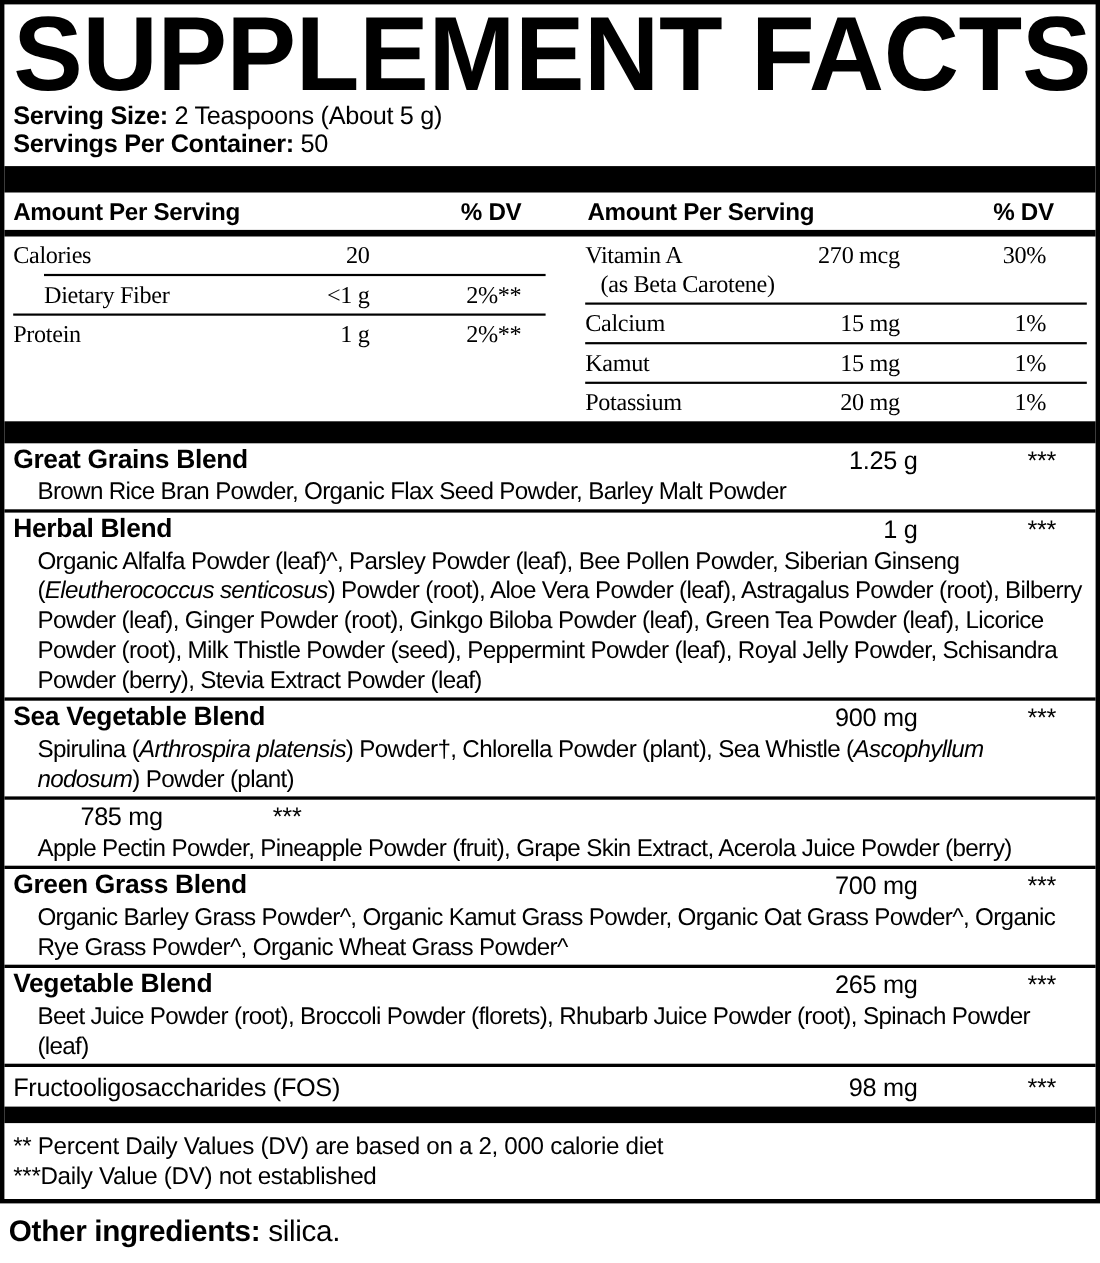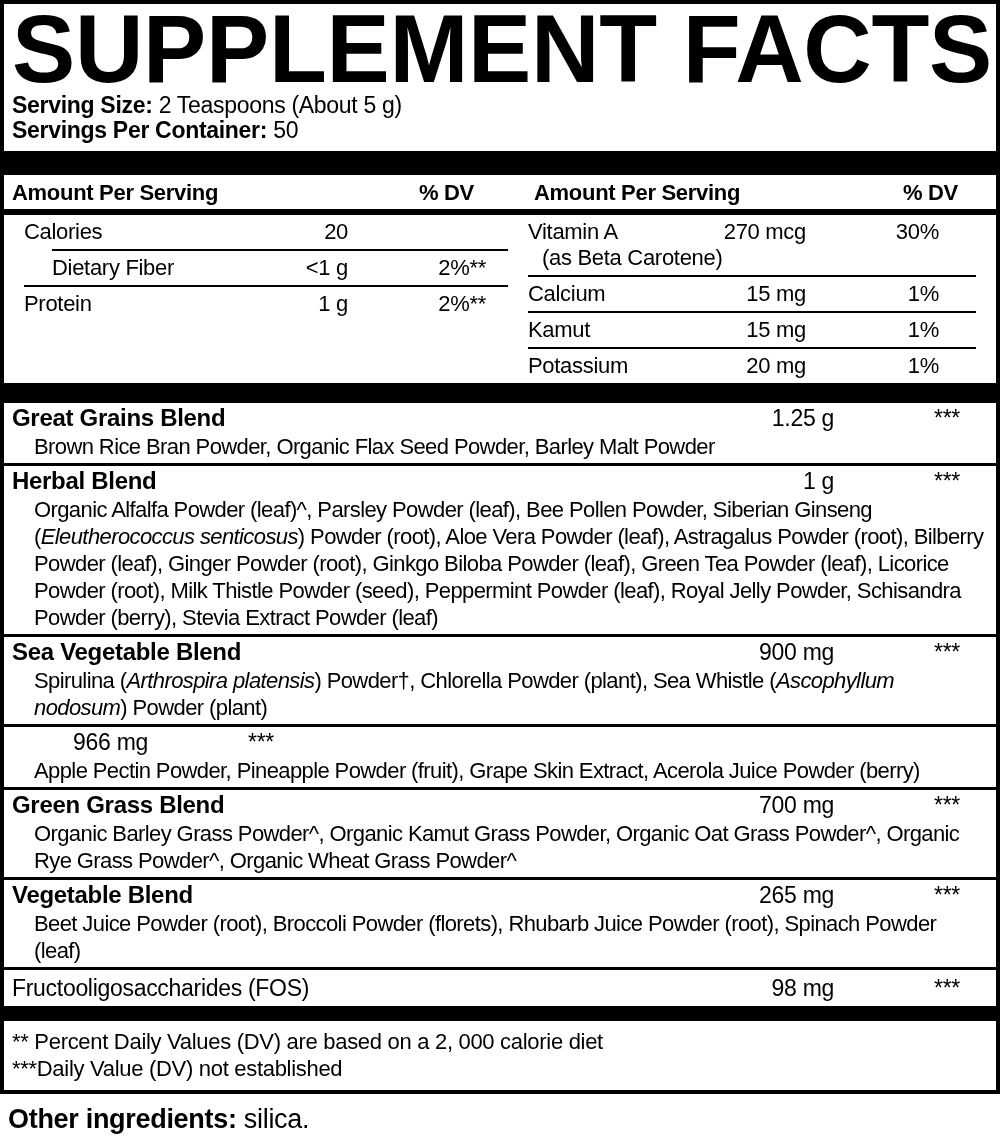--- a/index.html
+++ b/index.html
@@ -33,21 +33,21 @@
 
   
   .cols-header { display: flex; gap: 20px; padding: 5px 8px 3px 8px; font-size: 22px; font-weight: bold; }
   .col-h { display: flex; justify-content: space-between; }
   .col-h.left  { width: 484px; }
   .col-h.right { flex: 1; padding-left: 18px; }
   .col-h.left  .dvh { padding-right: 22px; }
   .col-h.right .dvh { padding-right: 30px; }
   .header-underline { height: 6px; background: #000; }
 
-  .cols { display: flex; gap: 20px; padding: 0 20px; font-size: 22px; }
+  .cols { display: flex; gap: 36px; padding: 0 8px; font-size: 22px; font-family: Liberation Serif, serif; }
   .col.left  { width: 484px; }
   .col.right { flex: 1; }
   .nrow { display: flex; align-items: flex-start; padding: 4px 0; line-height: 26px; border-top: 2px solid #000; }
   .col .nrow:first-child { border-top: none; }
   .nrow.ind { margin-left: 28px; }
   .nrow.ind .nname { padding-left: 0; }
   .col.left  .nname { flex: 1; }
   .col.left  .namt  { width: 110px; padding-right: 20px; text-align: right; }
   .col.left  .ndv   { width: 140px; padding-right: 22px; text-align: right; }
   .col.right .nname { width: 160px; }
@@ -166,21 +166,21 @@
     <div class="blend">
       <div class="brow">
         <span class="bname b">Sea Vegetable Blend</span>
         <span class="bamt">900 mg</span>
         <span class="bdv">***</span>
       </div>
       <div class="bing"><span>Spirulina (</span><span style="font-style: italic;">Arthrospira platensis</span><span>) Powder†, Chlorella Powder (plant), Sea Whistle (</span><span style="font-style: italic;">Ascophyllum nodosum</span><span>) Powder (plant)</span></div>
     </div>
     <div class="blend">
       <div class="brow">
-        <span class="bamt">966 mg</span>
+        <span class="bamt">785 mg</span>
         <span class="bdv">***</span>
       </div>
       <div class="bing"><span>Apple Pectin Powder, Pineapple Powder (fruit), Grape Skin Extract, Acerola Juice Powder (berry)</span></div>
     </div>
     <div class="blend">
       <div class="brow">
         <span class="bname b">Green Grass Blend</span>
         <span class="bamt">700 mg</span>
         <span class="bdv">***</span>
       </div>

